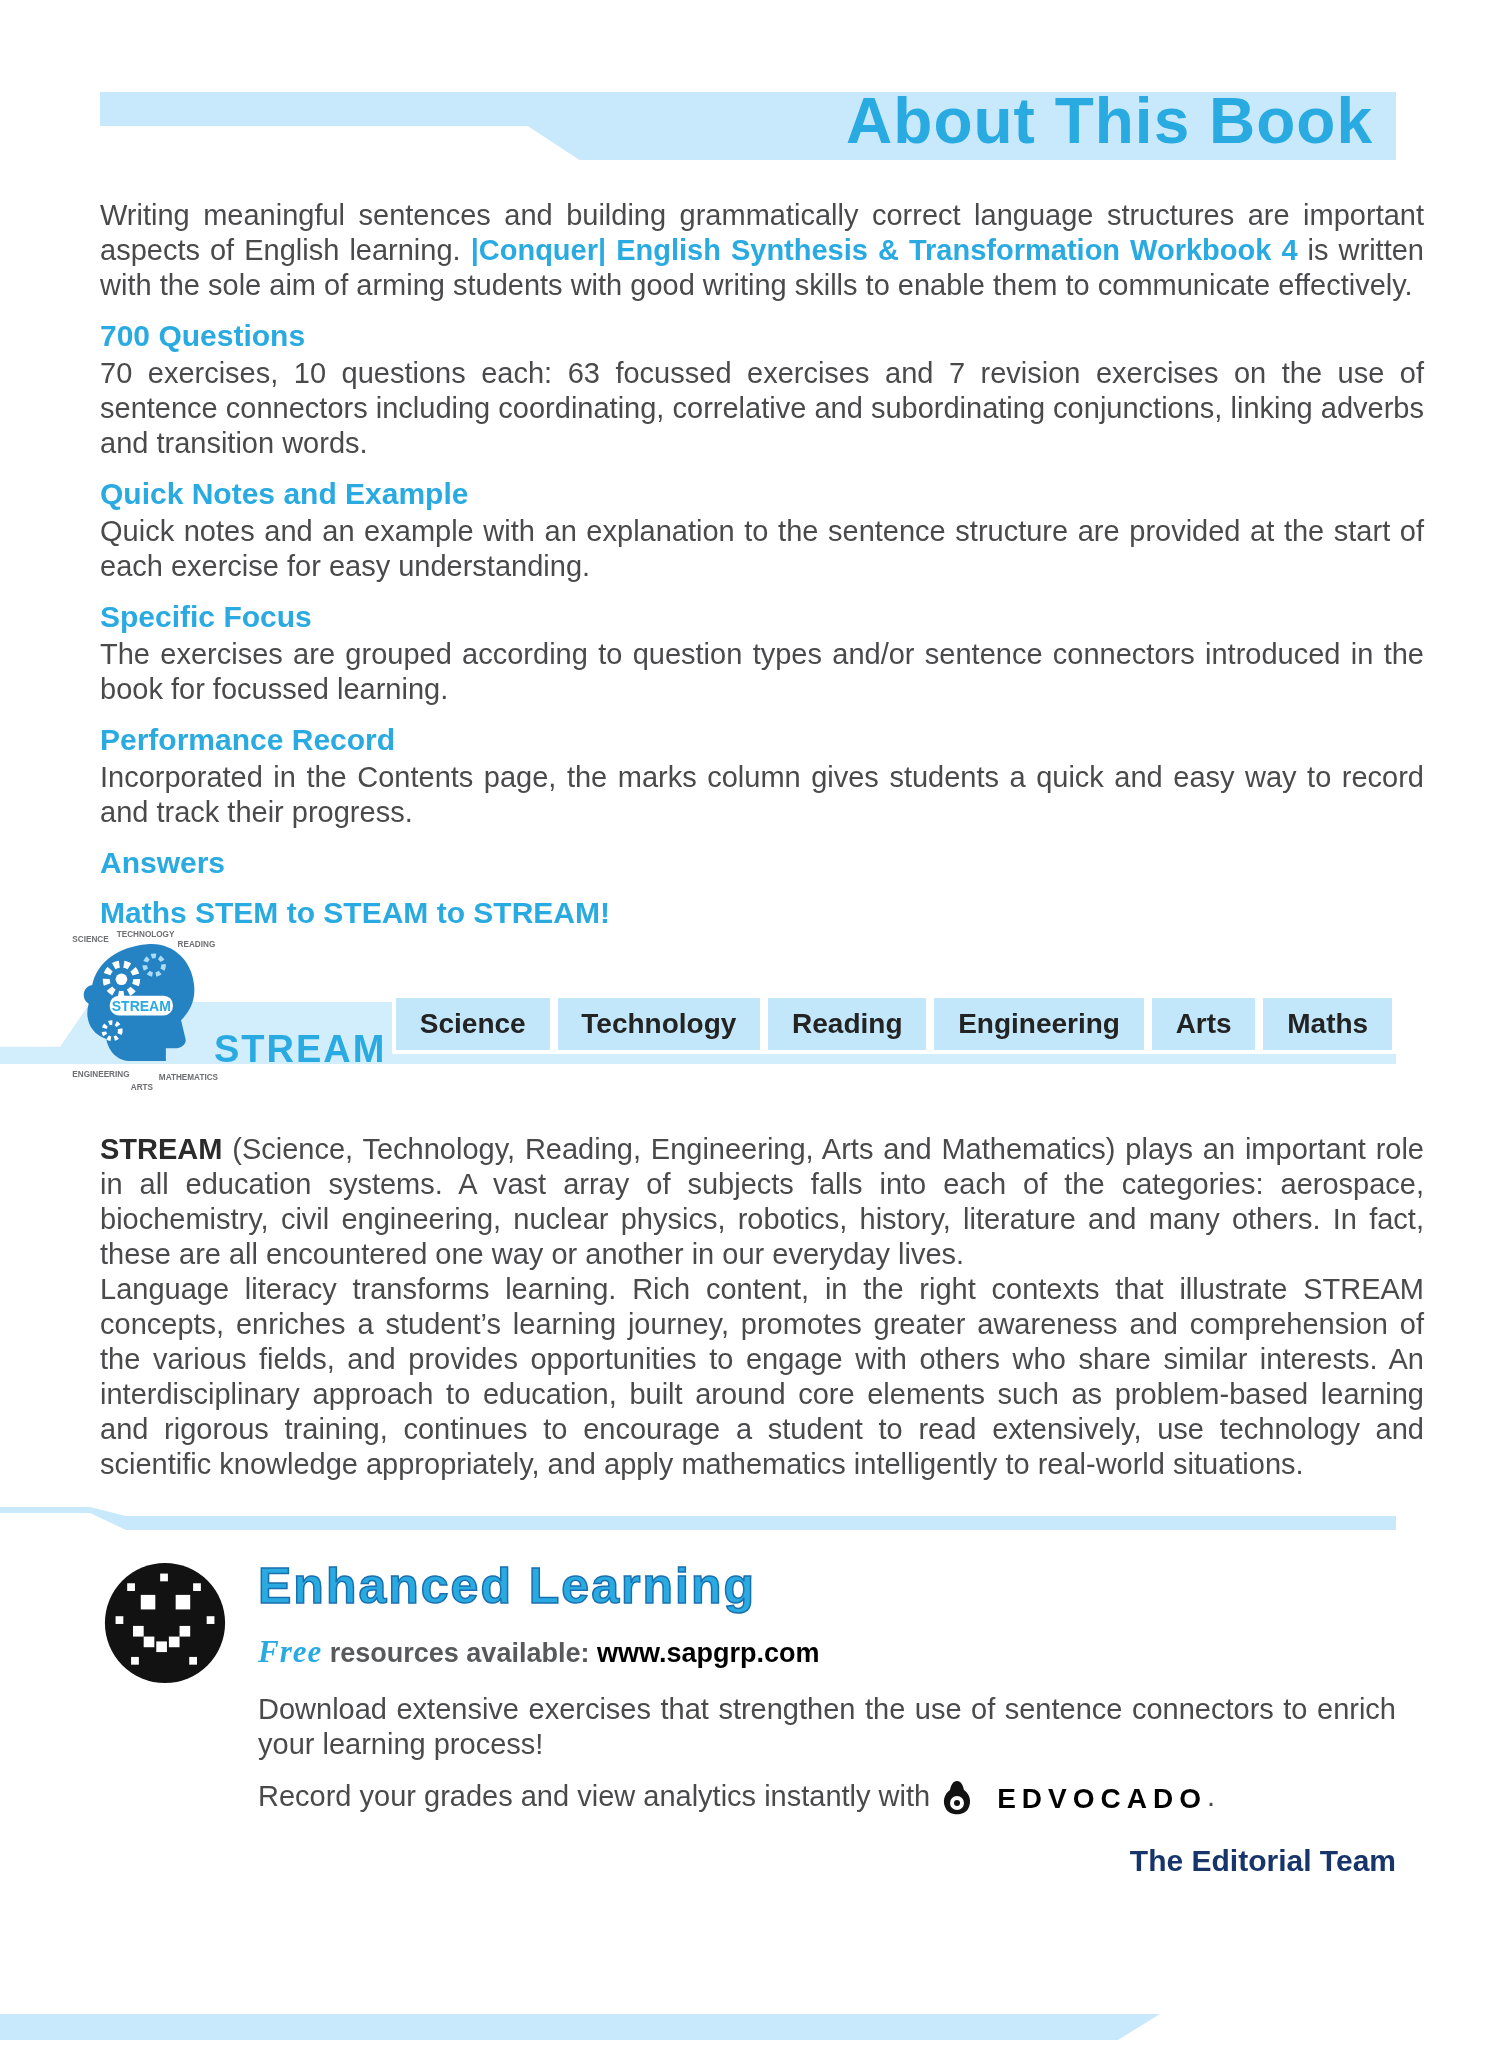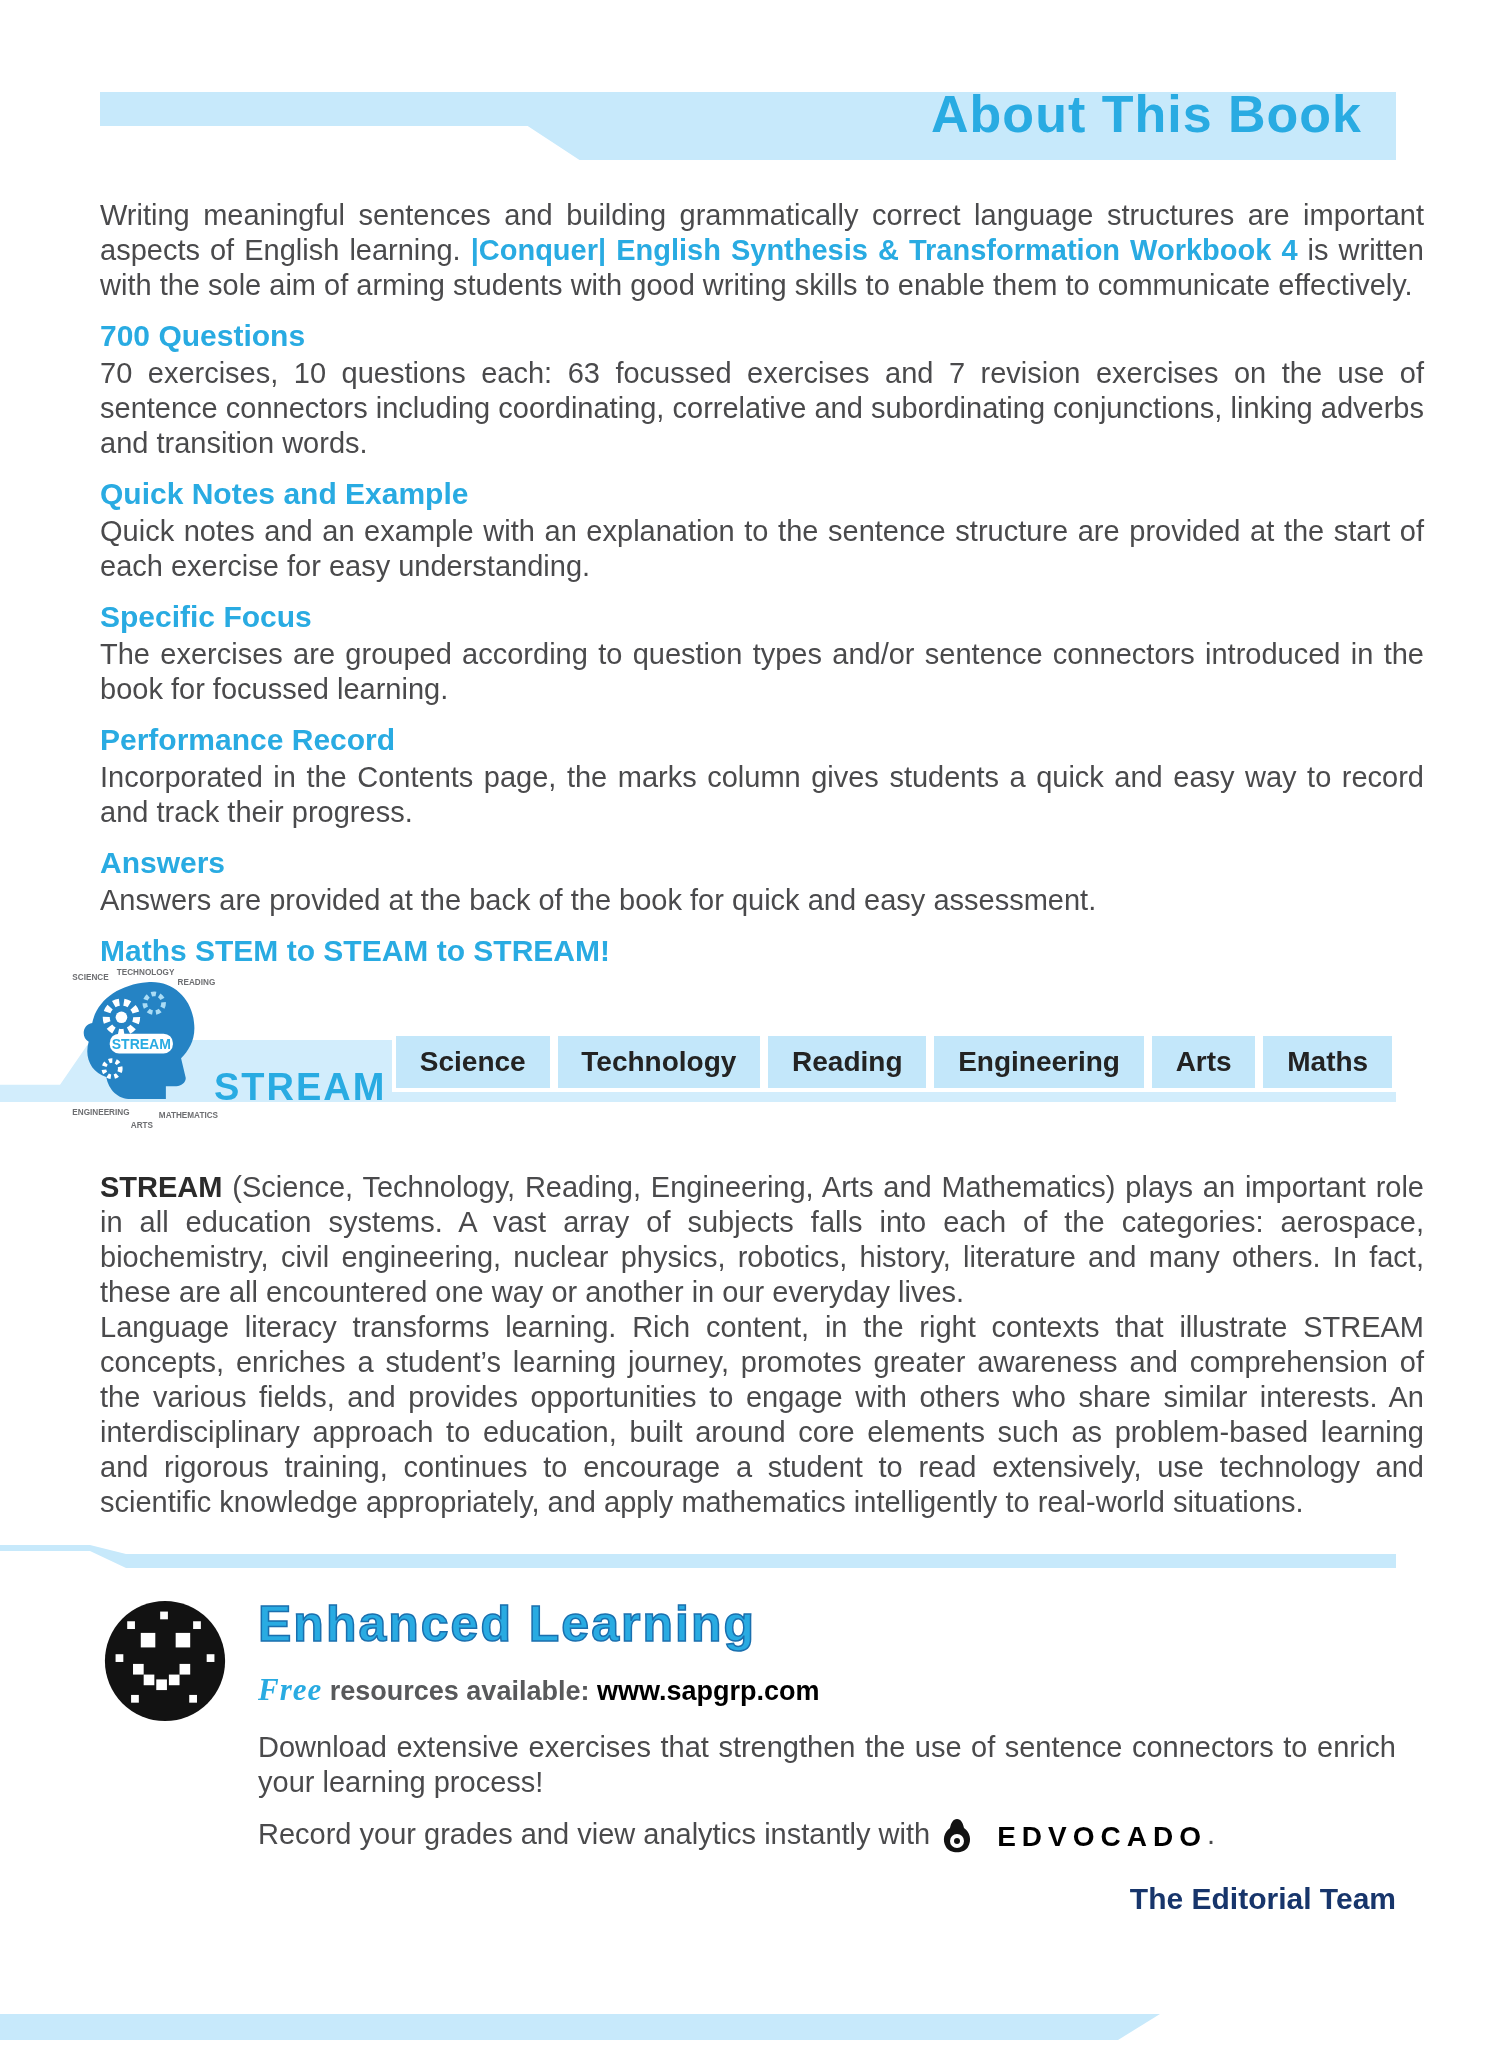--- a/index.html
+++ b/index.html
@@ -8,22 +8,22 @@
     font-family:"Liberation Sans", sans-serif; color:#4a4a4c; overflow:hidden;
   }
 
   
   .title-band {
     position:absolute; left:100px; top:92px; width:1296px; height:68px;
     background:#c7e9fb;
     clip-path: polygon(0 0, 100% 0, 100% 100%, 37% 100%, 33% 50%, 0 50%);
   }
   .page-title {
-    position:absolute; right:34px; top:-8px;
-    font-size:52px; font-weight:bold; color:#29abe2; letter-spacing:1px;
+    position:absolute; right:23px; top:-8px;
+    font-size:64px; font-weight:bold; color:#29abe2; letter-spacing:1px;
     white-space:nowrap;
   }
 
   
   .content { position:relative; padding:0 82px 0 100px; }
   p { margin:0; text-align:justify; font-size:29px; line-height:35px; }
   .intro { margin-top:198px; }
   .hl { color:#29abe2; font-weight:bold; }
   .sec-h { margin:16px 0 3px 0; font-size:30px; line-height:34px; color:#29abe2; font-weight:bold; }
 
@@ -97,21 +97,20 @@
     <h3 class="sec-h">Quick Notes and Example</h3>
     <p>Quick notes and an example with an explanation to the sentence structure are provided at the start of each exercise for easy understanding.</p>
 
     <h3 class="sec-h">Specific Focus</h3>
     <p>The exercises are grouped according to question types and/or sentence connectors introduced in the book for focussed learning.</p>
 
     <h3 class="sec-h">Performance Record</h3>
     <p>Incorporated in the Contents page, the marks column gives students a quick and easy way to record and track their progress.</p>
 
     <h3 class="sec-h">Answers</h3>
-    <p>Answers are provided at the back of the book for quick and easy assessment.</p>
 
     <h3 class="sec-h">Maths STEM to STEAM to STREAM!</h3>
   </div>
 
   <div class="stream-wrap">
     <div class="stream-band"></div>
 
     <svg class="head-graphic" viewBox="0 0 130 140">
       <text class="gw" x="2" y="10">SCIENCE</text>
       <text class="gw" x="40" y="6">TECHNOLOGY</text>

